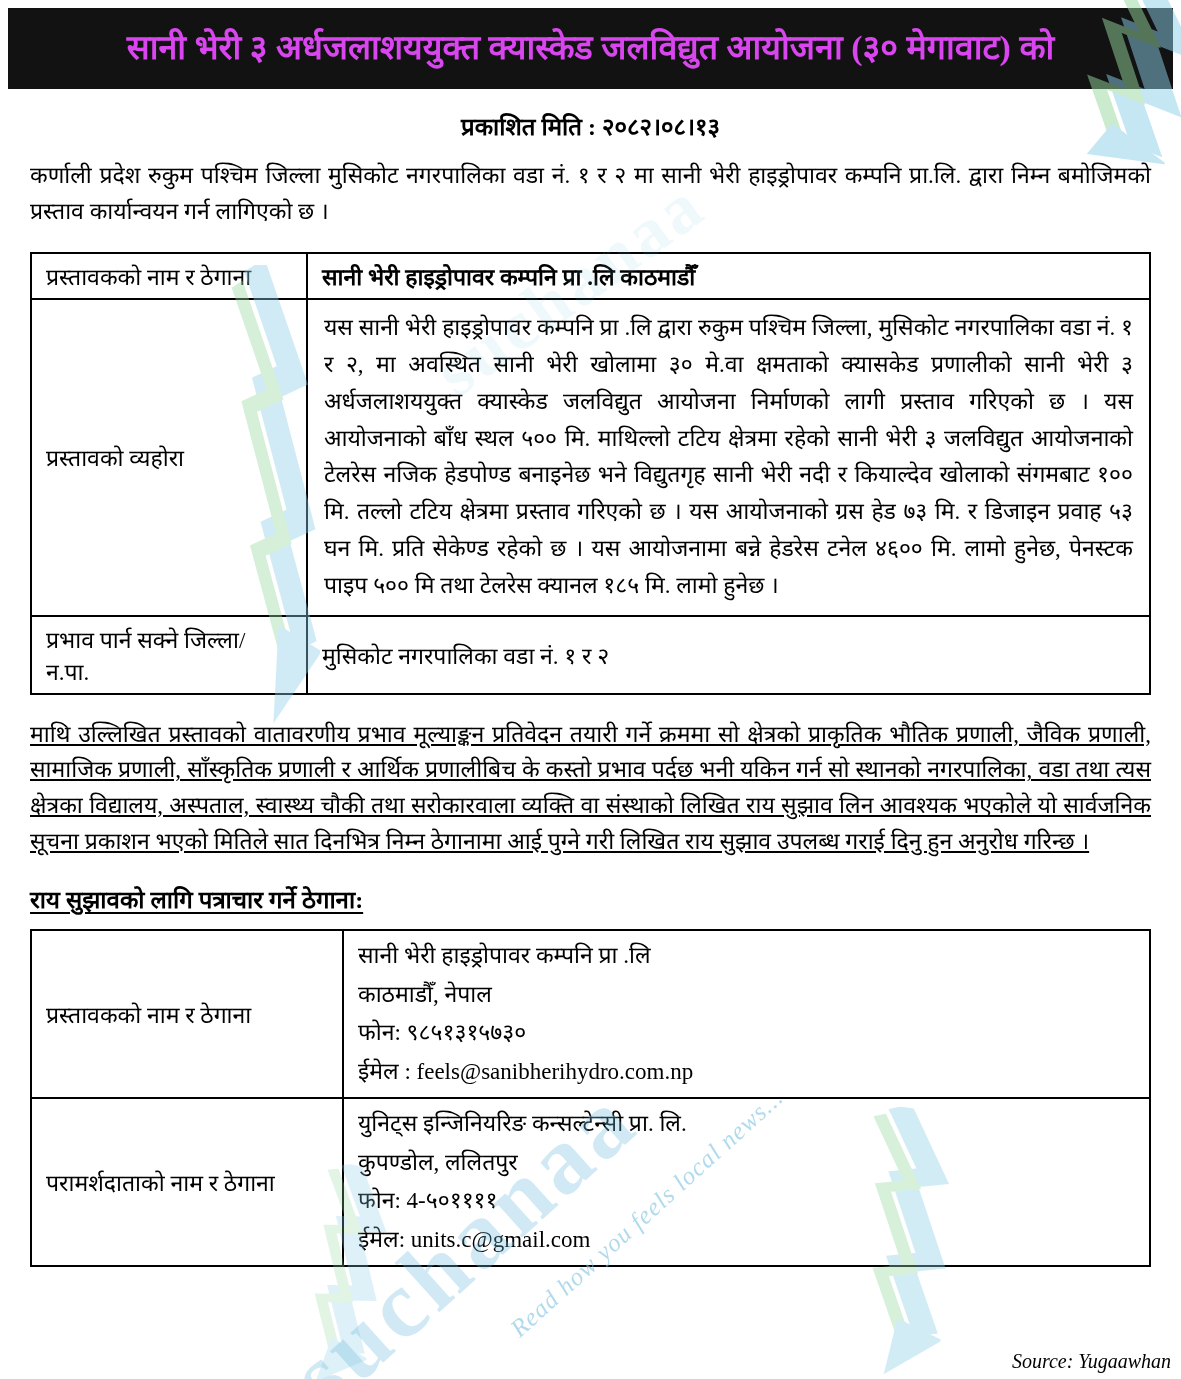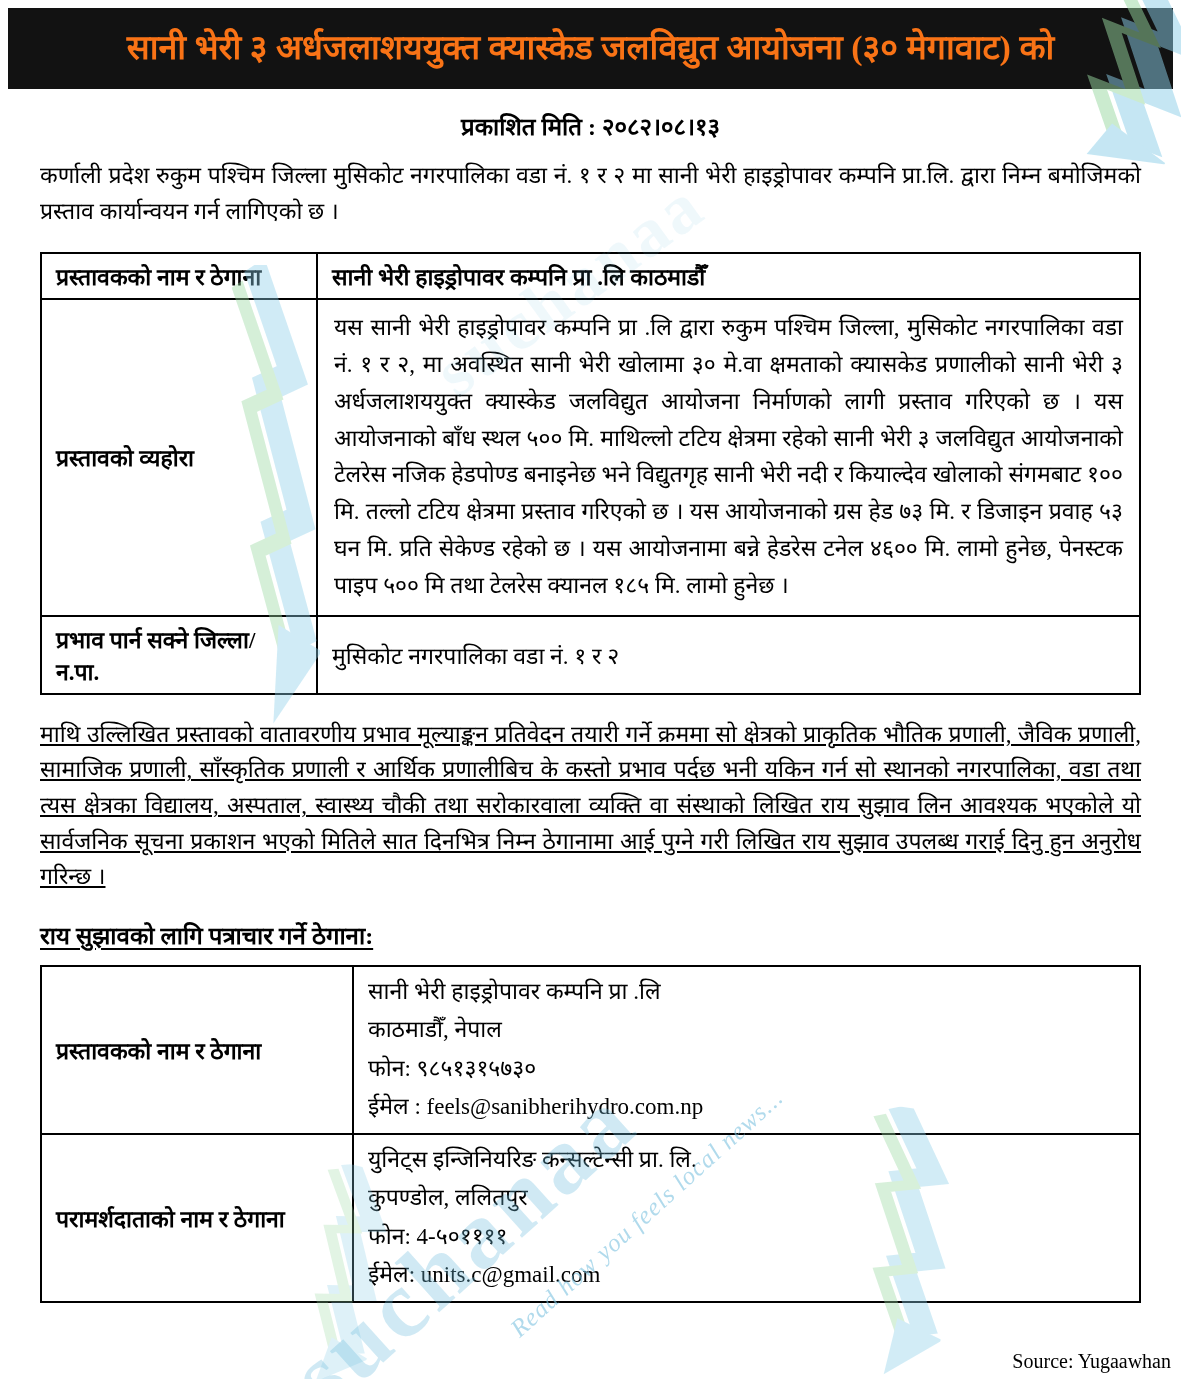--- a/index.html
+++ b/index.html
@@ -1,52 +1,52 @@
 <!DOCTYPE html>
 <html><head>
 <meta charset="utf-8">
 <style>
   html, body { margin:0; padding:0; background:#ffffff; }
   .page {
     position:relative; width:1181px; height:1379px; overflow:hidden;
     background:#ffffff; color:#000;
     font-family:"Liberation Serif","DejaVu Serif",serif;
   }
-  .content { position:relative; z-index:1; padding:0 40px; }
+  .content { position:relative; z-index:1; padding:0 30px; }
 
   .banner {
-    margin:8px 8px 0 8px; background:#121212; color:#f97316;
+    margin:8px 8px 0 8px; background:#121212; color:#d946ef;
     text-align:center; font-weight:bold; font-size:34px; line-height:1.5;
     padding:14px 12px 16px;
   }
   .pub-date { margin-top:20px; text-align:center; font-weight:bold; font-size:24px; }
 
   .para { font-size:23px; line-height:1.55; text-align:justify; }
   .intro { margin-top:16px; }
   .mid   { margin-top:22px;text-decoration:underline; }
 
   .ntable { width:100%; border-collapse:collapse; font-size:23px; }
   .t1 { margin-top:18px; }
   .t2 { margin-top:14px; }
   .ntable td { border:2px solid #000; padding:6px 14px; vertical-align:middle; }
-  .label { font-weight:bold; }
+  .label { font-weight:normal; }
   .t1 .c1  { width:276px; }
   .t2 .c1b { width:312px; }
   .value.bold { font-weight:bold; }
   .value.justify { text-align:justify; line-height:1.6; padding:10px 16px; }
   .cline { line-height:1.5; padding:2px 0; }
 
   .sec-heading {
     margin-top:20px; font-weight:bold; font-size:24px;
     text-decoration:underline; text-underline-offset:4px;font-family:Liberation Serif, serif;
   }
 
   .source {
     position:absolute; right:10px; bottom:6px; z-index:1;
-    font-size:20px;
+    font-style:italic; font-size:20px;
   }
 
   
   .wm { position:absolute; inset:0; z-index:2; pointer-events:none; }
   .wm-arrow { position:absolute; }
   .a-left        { left:225px;  top:265px;  width:95px;  height:480px; opacity:.40; }
   .a-topright    { right:-20px; top:-18px;  width:150px; height:190px; opacity:.50; transform:rotate(28deg); }
   .a-bottomright { left:848px;  top:1108px; width:105px; height:280px; opacity:.38; transform:rotate(8deg); }
   .a-bottomleft  { left:295px;  top:1165px; width:90px;  height:230px; opacity:.28; transform:rotate(14deg); }
   .wm-brand {

